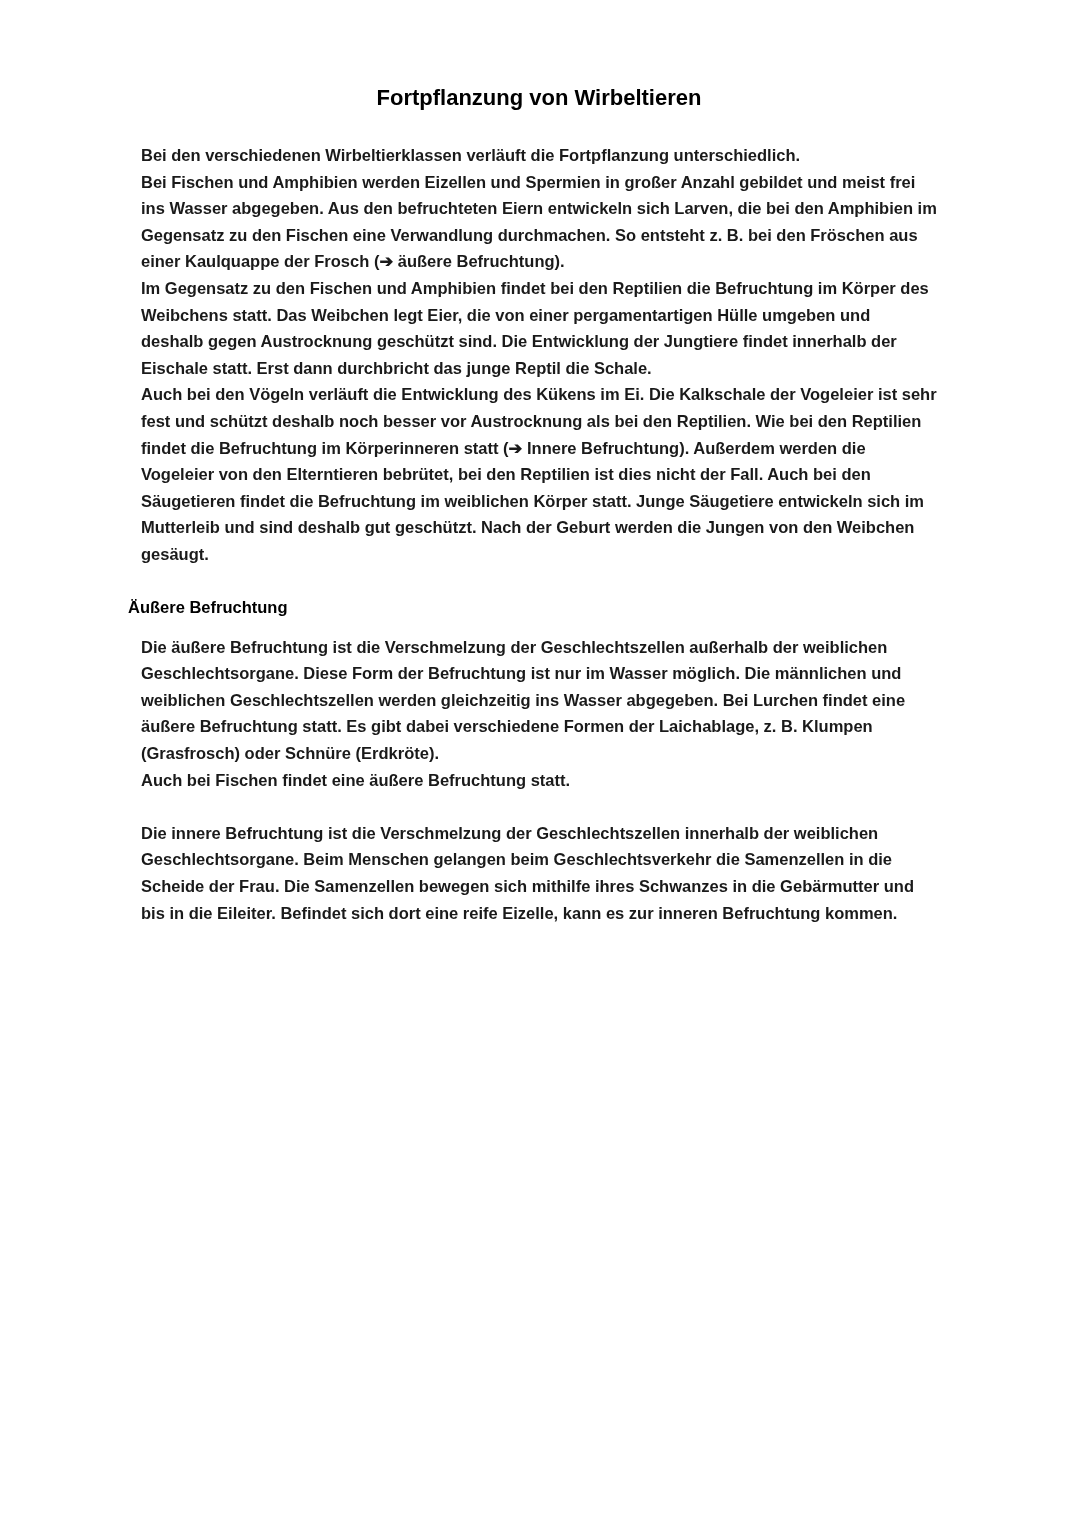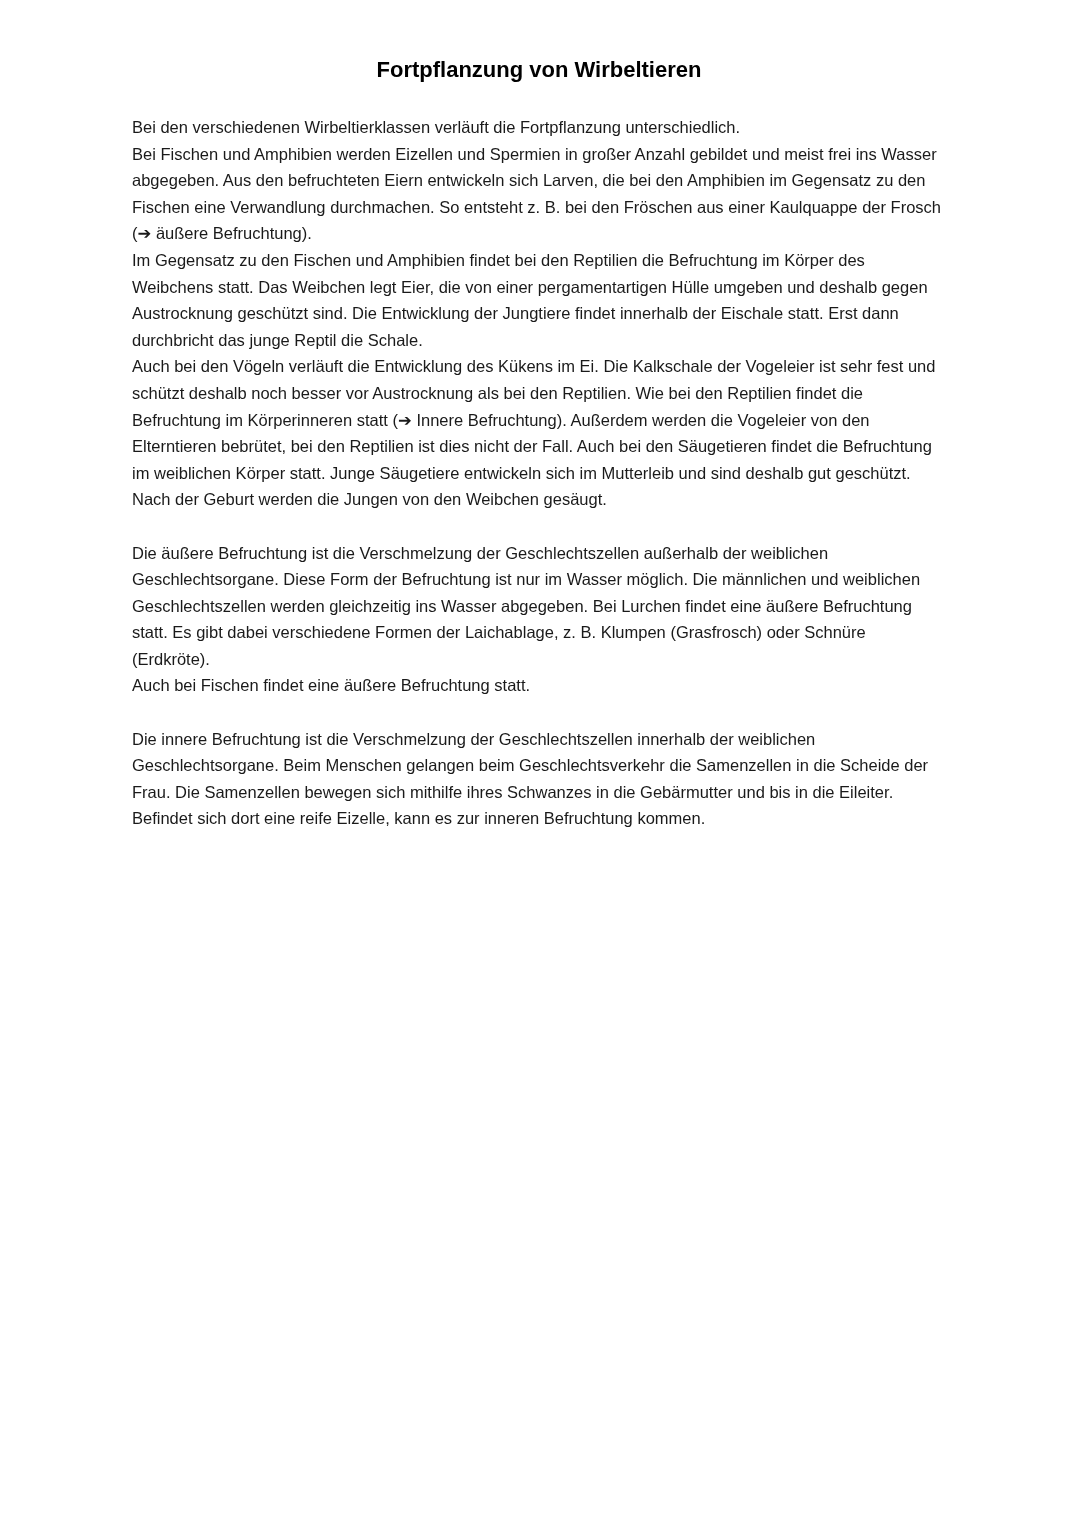--- a/index.html
+++ b/index.html
@@ -11,36 +11,37 @@
     width: 1080px;
     height: 1528px;
     overflow: hidden;
     font-family: "Liberation Sans", sans-serif;
     color: #1a1a1a;
   }
   .page {
     box-sizing: border-box;
     width: 1080px;
     height: 1264px;
-    padding: 56px 130px 0 128px;
+    padding: 84px 130px 0 128px;
     background: #ffffff;
   }
   .doc-title {
     text-align: center;
     font-weight: bold;
     font-size: 22px;
     line-height: 28px;
     margin: 0 0 30px 0;
     color: #000000;
   }
   .body-text {
     font-size: 16.5px;
     line-height: 26.6px;
     white-space: pre-line;
-    margin: 4px;
+    margin: 13px;
+    font-weight: bold;
   }
   .section {
     margin-top: 26.6px;
   }
   .section-heading {
     font-weight: bold;
     font-size: 16.5px;
     line-height: 26.6px;
     margin: 0;
     color: #000000;
@@ -52,20 +53,21 @@
 <div class="page">
 
   <h1 class="doc-title">Fortpflanzung von Wirbeltieren</h1>
 
   <p class="body-text">Bei den verschiedenen Wirbeltierklassen verläuft die Fortpflanzung unterschiedlich.
 Bei Fischen und Amphibien werden Eizellen und Spermien in großer Anzahl gebildet und meist frei ins Wasser abgegeben. Aus den befruchteten Eiern entwickeln sich Larven, die bei den Amphibien im Gegensatz zu den Fischen eine Verwandlung durchmachen. So entsteht z. B. bei den Fröschen aus einer Kaulquappe der Frosch (➔ äußere Befruchtung).
 Im Gegensatz zu den Fischen und Amphibien findet bei den Reptilien die Befruchtung im Körper des Weibchens statt. Das Weibchen legt Eier, die von einer pergamentartigen Hülle umgeben und deshalb gegen Austrocknung geschützt sind. Die Entwicklung der Jungtiere findet innerhalb der Eischale statt. Erst dann durchbricht das junge Reptil die Schale.
 Auch bei den Vögeln verläuft die Entwicklung des Kükens im Ei. Die Kalkschale der Vogeleier ist sehr fest und schützt deshalb noch besser vor Austrocknung als bei den Reptilien. Wie bei den Reptilien findet die Befruchtung im Körperinneren statt (➔ Innere Befruchtung). Außerdem werden die Vogeleier von den Elterntieren bebrütet, bei den Reptilien ist dies nicht der Fall. Auch bei den Säugetieren findet die Befruchtung im weiblichen Körper statt. Junge Säugetiere entwickeln sich im Mutterleib und sind deshalb gut geschützt. Nach der Geburt werden die Jungen von den Weibchen gesäugt.</p>
 
   <div class="section">
+    <h2 class="section-heading">Äußere Befruchtung</h2>
     <p class="body-text">Die äußere Befruchtung ist die Verschmelzung der Geschlechtszellen außerhalb der weiblichen Geschlechtsorgane. Diese Form der Befruchtung ist nur im Wasser möglich. Die männlichen und weiblichen Geschlechtszellen werden gleichzeitig ins Wasser abgegeben. Bei Lurchen findet eine äußere Befruchtung statt. Es gibt dabei verschiedene Formen der Laichablage, z. B. Klumpen (Grasfrosch) oder Schnüre (Erdkröte).
 Auch bei Fischen findet eine äußere Befruchtung statt.</p>
   </div>
 
   <div class="section">
     <p class="body-text">Die innere Befruchtung ist die Verschmelzung der Geschlechtszellen innerhalb der weiblichen Geschlechtsorgane. Beim Menschen gelangen beim Geschlechtsverkehr die Samenzellen in die Scheide der Frau. Die Samenzellen bewegen sich mithilfe ihres Schwanzes in die Gebärmutter und bis in die Eileiter. Befindet sich dort eine reife Eizelle, kann es zur inneren Befruchtung kommen.</p>
   </div>
 
 </div>
 

